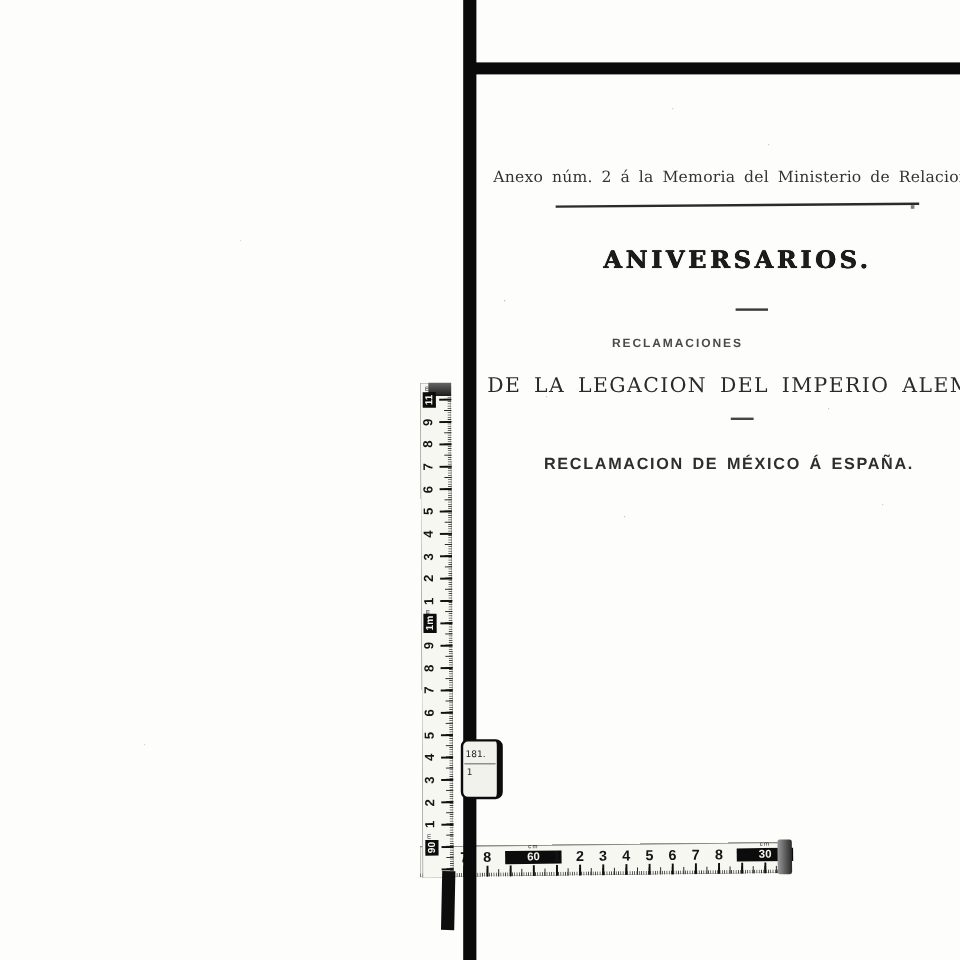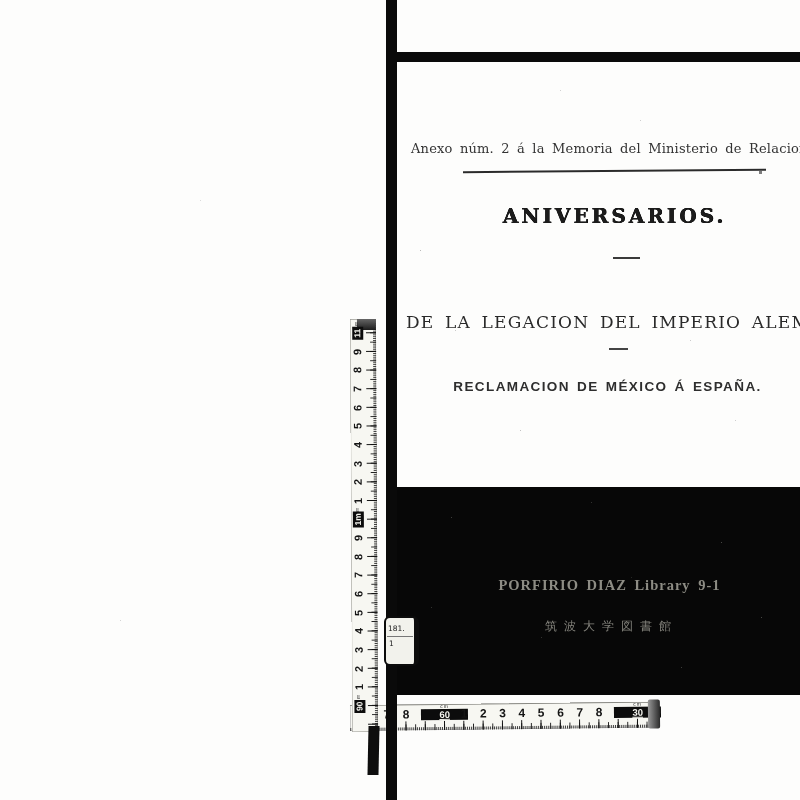--- a/index.html
+++ b/index.html
@@ -74,21 +74,21 @@
   .ht-mm,.ht-half,.ht-cm{position:absolute;left:0;right:0;bottom:0;background-repeat:repeat;}
   .ht-mm{height:3.5px;background-image:linear-gradient(90deg,#3c3c3c 0 .9px,transparent .9px);
          background-size:1.93px 100%;background-position-x:17px;}
   .ht-half{height:6px;background-image:linear-gradient(90deg,#222 0 1px,transparent 1px);
          background-size:9.65px 100%;background-position-x:16.9px;}
   .ht-cm{height:9px;background-image:linear-gradient(90deg,#101010 0 1.3px,transparent 1.3px);
          background-size:19.3px 100%;background-position-x:16.8px;}
   .hmark{position:absolute;top:1px;width:20px;height:15px;display:flex;flex-direction:column;
          align-items:center;justify-content:flex-end;}
   .hmark span{font:bold 12px "Liberation Sans",sans-serif;color:#151515;line-height:1;}
-  .hmark.boxed span{background:#0c0c0c;color:#f4f4ee;font-size:9.5px;padding:1px 18px;text-decoration:underline;}
+  .hmark.boxed span{background:#0c0c0c;color:#f4f4ee;font-size:9.5px;padding:1px 18px;}
   .hmark i{font-style:normal;font-size:5px;line-height:1;color:#222;letter-spacing:1px;
            font-family:"Liberation Sans",sans-serif;}
   .hclip{position:absolute;right:-2px;top:-2px;width:12px;height:29px;border-radius:2px;
          background:linear-gradient(90deg,#999,#2a2a2a);}
 
   
   .speck-w{position:absolute;left:0;top:0;width:1px;height:1px;
      box-shadow:420px 250px 0 rgba(60,60,60,.35),760px 172px 0 1px rgba(40,40,40,.6),
      520px 430px 0 rgba(60,60,60,.3),690px 340px 0 rgba(90,90,90,.3),
      200px 200px 0 rgba(120,120,120,.25),120px 620px 0 rgba(120,120,120,.3),
@@ -103,30 +103,26 @@
   <div class="speck-w"></div>
 
   <div class="hline"></div>
   <div class="vline"></div>
 
   <div class="page-text">
     <div class="line anexo">Anexo núm. 2 á la Memoria del Ministerio de Relaciones Exteriores.</div>
     <div class="rule1"></div>
     <div class="line title">ANIVERSARIOS.</div>
     <div class="rule2"></div>
+    <div class="line recl-small">RECLAMACIONES</div>
     <div class="line legation">DE LA LEGACION DEL IMPERIO ALEMAN.</div>
     <div class="rule3"></div>
     <div class="line mexico">RECLAMACION DE MÉXICO Á ESPAÑA.</div>
   </div>
 
-  <div class="stamp-block">
-    <div class="speck-b"></div>
-    <div class="sline lib-line">PORFIRIO DIAZ Library  9-1</div>
-    <div class="sline jp-line">筑波大学図書館</div>
-  </div>
 
   <div class="sticker">
     <div class="s1">181.</div>
     <div class="sdiv"></div>
     <div class="s2">1</div>
   </div>
 
   <div class="vtape">
     <div class="vt-mm"></div>
     <div class="vt-half"></div>

